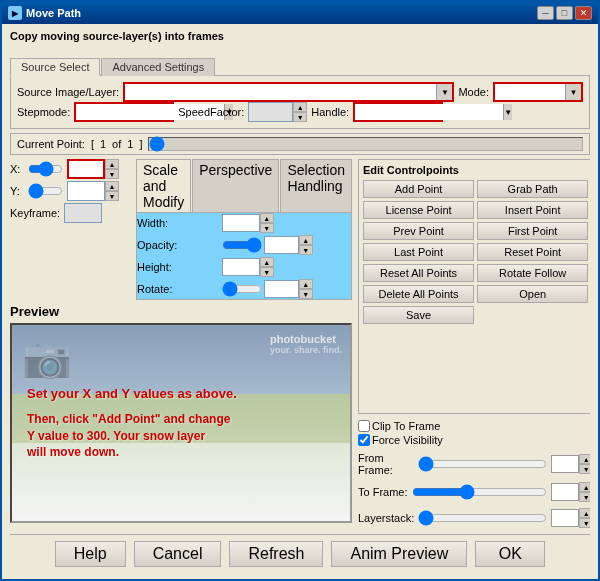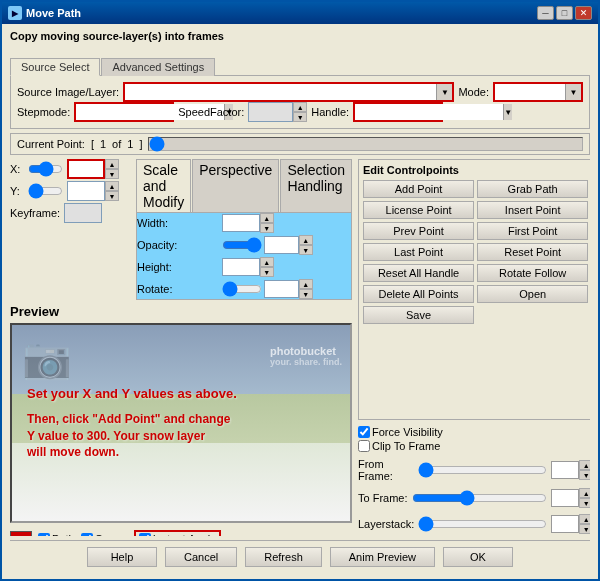--- a/index.html
+++ b/index.html
@@ -72,21 +72,21 @@
 
     
     .right-tabs { display: flex; gap: 1px; }
     .right-tab { padding: 2px 6px; border: 1px solid #aaa; border-bottom: none; background: #d4d0c8; cursor: pointer; font-size: 14px; }
     .right-tab.active { background: #ece9d8; }
     .right-tab-content { border: 1px solid #aaa; background: #7dd3fc; }
     .right-tab-grid { display: grid; grid-template-columns: auto auto; gap: 2px 6px; align-items: center; }
 
     
     .footer { display: flex; justify-content: center; gap: 8px; padding: 6px 8px; border-top: 1px solid #aaa; flex-shrink: 0; }
-    .footer-btn { border: 1px solid #aaa; background: linear-gradient(to bottom, #f0ede4, #d4d0c8); padding: 3px 18px; cursor: pointer; font-size: 11px; min-width: 70px; text-align: center; }
+    .footer-btn { border: 1px solid #aaa; background: linear-gradient(to bottom, #f0ede4, #d4d0c8); padding: 3px 18px; cursor: pointer; font-size: 16px; min-width: 70px; text-align: center; }
     .slider-h { width: 100%; height: 14px; appearance: none; background: #d4d0c8; border: 1px inset #aaa; cursor: pointer; }
 
     .inline-spinner { display: flex; align-items: center; }
     .inline-spinner input { width: 45px; border: 1px solid #7f9db9; height: 20px; padding: 1px 2px; background: white; }
     .inline-spinner .arrows { display: flex; flex-direction: column; }
     .inline-spinner .arrows span { height: 10px; width: 14px; border: 1px solid #aaa; background: #d4d0c8; display: flex; align-items: center; justify-content: center; font-size: 7px; cursor: pointer; }
   </style>
 </head>
 <body>
 
@@ -252,21 +252,21 @@
         </div>
 
         <div class="preview-label">Preview</div>
         <div class="preview-box">
           <div class="preview-image">
 
             <div style="position:absolute;top:0;left:0;right:0;height:40%;background:linear-gradient(to bottom,#8a9eb8,#a8bdd0);"></div>
             <div style="position:absolute;top:35%;left:0;right:0;height:30%;background:linear-gradient(to bottom,#b8c8a0,#c8d4b0);"></div>
             <div style="position:absolute;top:60%;left:0;right:0;height:40%;background:linear-gradient(to bottom,#e0e8d8,#f4f4f4);"></div>
             <div class="camera-icon-bg">📷</div>
-            <div style="position:absolute;top:20px;right:8px;color:rgba(255,255,255,0.7);font-size:16px;font-weight:bold;padding-left:32px;">
+            <div style="position:absolute;top:8px;right:8px;color:rgba(255,255,255,0.7);font-size:16px;font-weight:bold;padding-left:32px;">
               <div>photobucket</div>
               <div style="font-size:9px;color:rgba(255,255,255,0.5);">your. share. find.</div>
             </div>
             <div class="preview-overlay">
               <div class="preview-text-1">Set your X and Y values as above.</div>
               <div class="preview-text-2">Then, click "Add Point" and change<br>Y value to 300.  Your snow layer<br>will move down.</div>
             </div>
           </div>
         </div>
 
@@ -293,36 +293,36 @@
           <div class="controlpoints-label">Edit Controlpoints</div>
           <div class="cp-grid">
             <button class="cp-btn">Add Point</button>
             <button class="cp-btn">Grab Path</button>
             <button class="cp-btn">License Point</button>
             <button class="cp-btn">Insert Point</button>
             <button class="cp-btn">Prev Point</button>
             <button class="cp-btn">First Point</button>
             <button class="cp-btn">Last Point</button>
             <button class="cp-btn">Reset Point</button>
-            <button class="cp-btn">Reset All Handle</button>
+            <button class="cp-btn">Reset All Points</button>
             <button class="cp-btn">Rotate Follow</button>
             <button class="cp-btn">Delete All Points</button>
             <button class="cp-btn">Open</button>
             <button class="cp-btn">Save</button>
           </div>
         </div>
 
         <div class="bottom-checks">
           <label class="checkbox-label">
+            <input type="checkbox" style="">
+            <span>Clip To Frame</span>
+          </label>
+          <label class="checkbox-label">
             <input type="checkbox" checked="" style="">
             <span>Force Visibility</span>
-          </label>
-          <label class="checkbox-label">
-            <input type="checkbox" style="">
-            <span>Clip To Frame</span>
           </label>
         </div>
 
         <div class="from-to-row">
           <span>From Frame:</span>
           <input type="range" min="1" max="40" value="1" style="flex: 1 1 0%; height: 14px;">
           <div class="inline-spinner">
             <input type="text" style="width: 28px; border: 1px solid rgb(153, 153, 153); background: white; height: 18px; padding: 1px 2px;">
             <div class="arrows">
               <span>▲</span>

